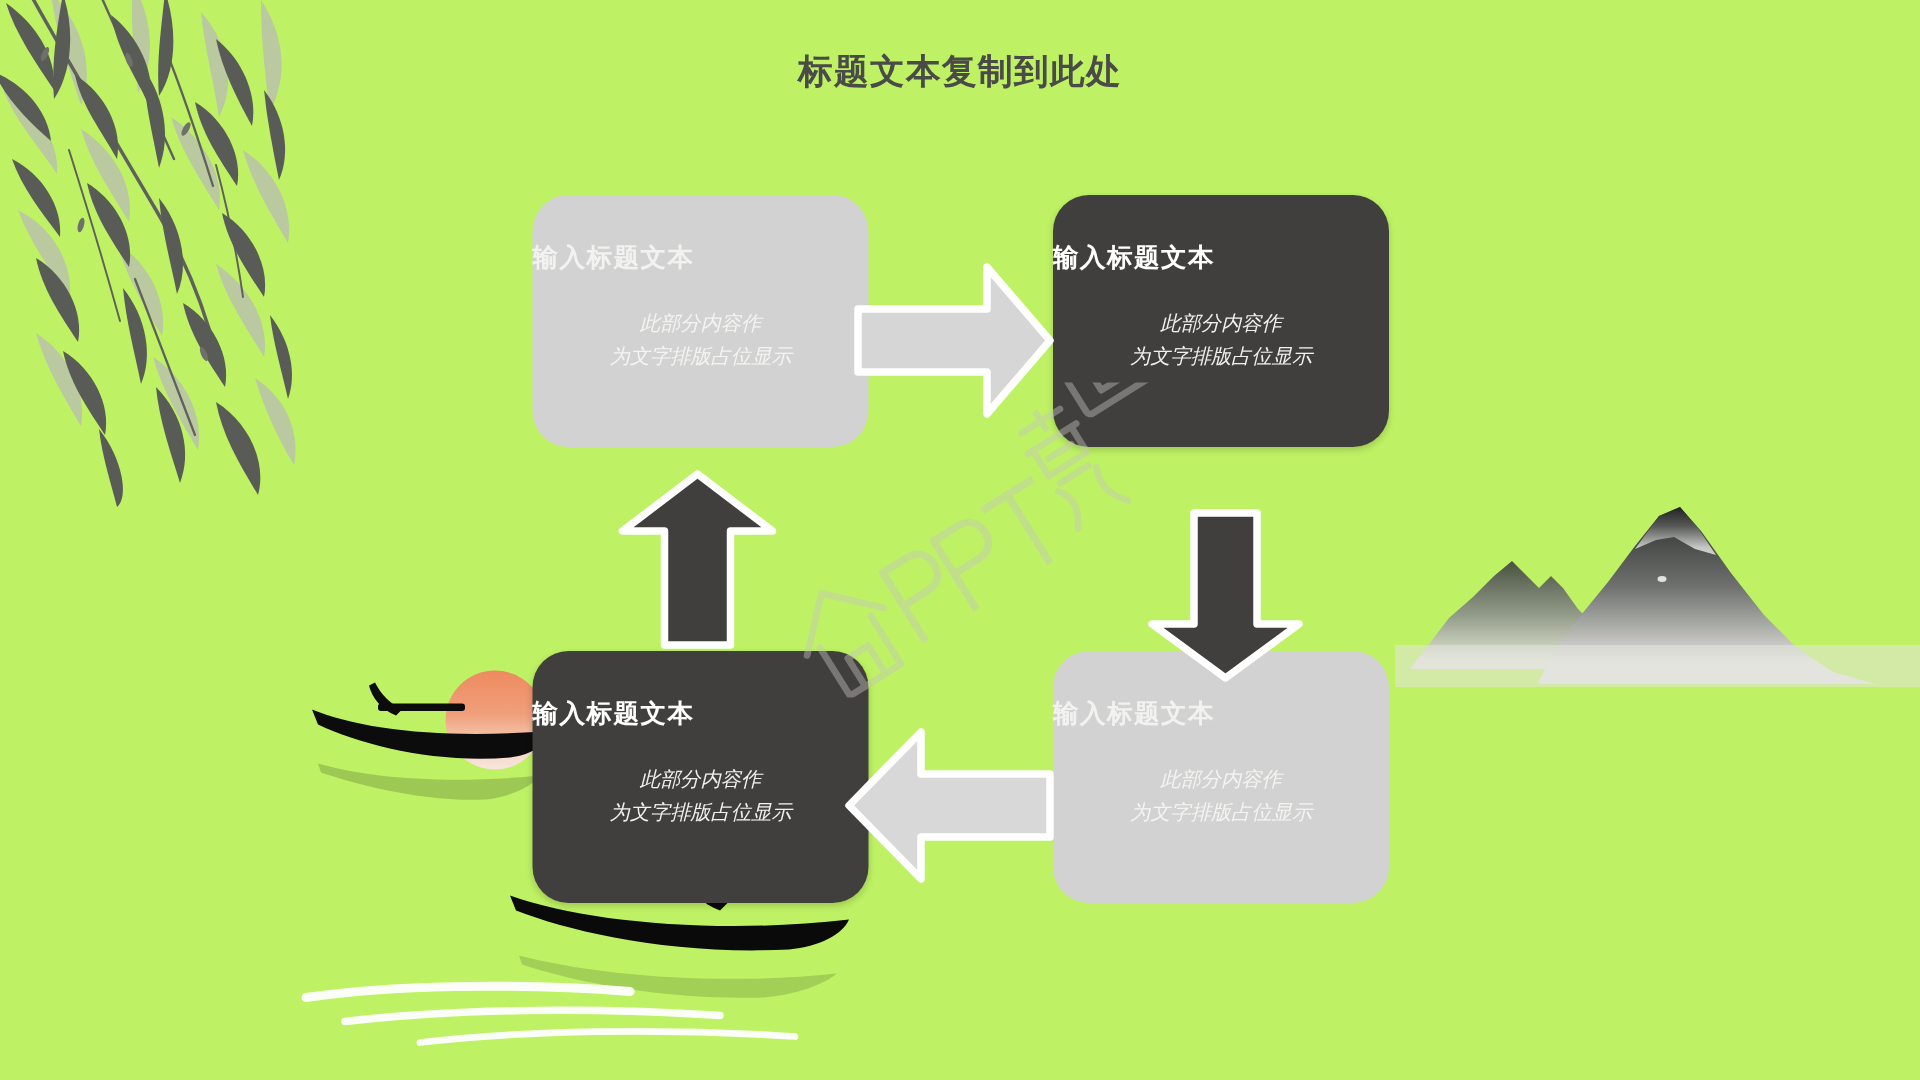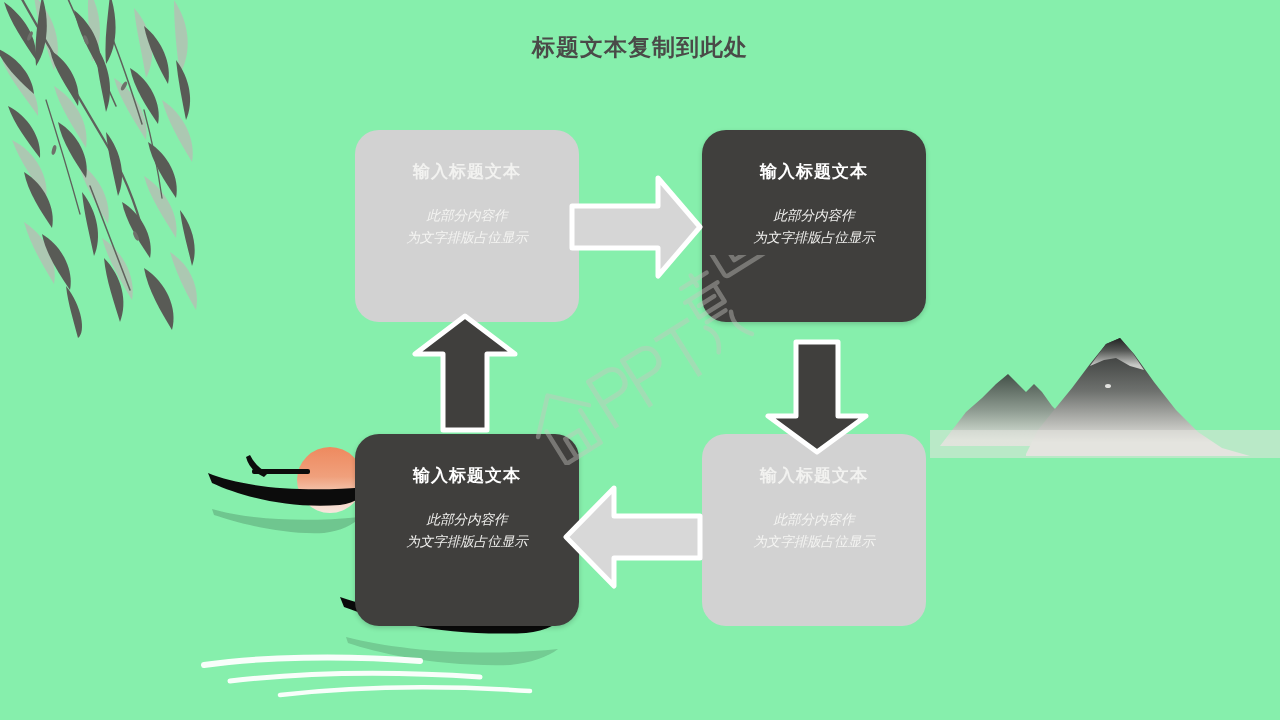--- a/index.html
+++ b/index.html
@@ -10,21 +10,21 @@
     width: 1280px;
     height: 720px;
     overflow: hidden;
     font-family: "Liberation Sans", "DejaVu Sans", sans-serif;
     background: #e4e4df;
   }
   #slide {
     position: relative;
     width: 1280px;
     height: 720px;
-    background: #86efac;
+    background: #bef264;
     overflow: hidden;
   }
 
   
   .art {
     position: absolute;
     pointer-events: none;
   }
   #willow-art {
     left: -6px;
@@ -64,26 +64,25 @@
     font-size: 23px;
     font-weight: bold;
     color: #4a4a48;
     letter-spacing: 1px;
   }
 
   
   .card {
     position: absolute;
     width: 224px;
-    height: 192px;
+    height: 168px;
     border-radius: 24px;
     box-sizing: border-box;
     display: flex;
     flex-direction: column;
-    align-items: center;
   }
   .card.light {
     background: #d2d2d2;
   }
   .card.dark {
     background: #403f3d;
     box-shadow: 0 2px 5px rgba(0,0,0,0.18);
   }
   .card-title {
     font-size: 17px;

